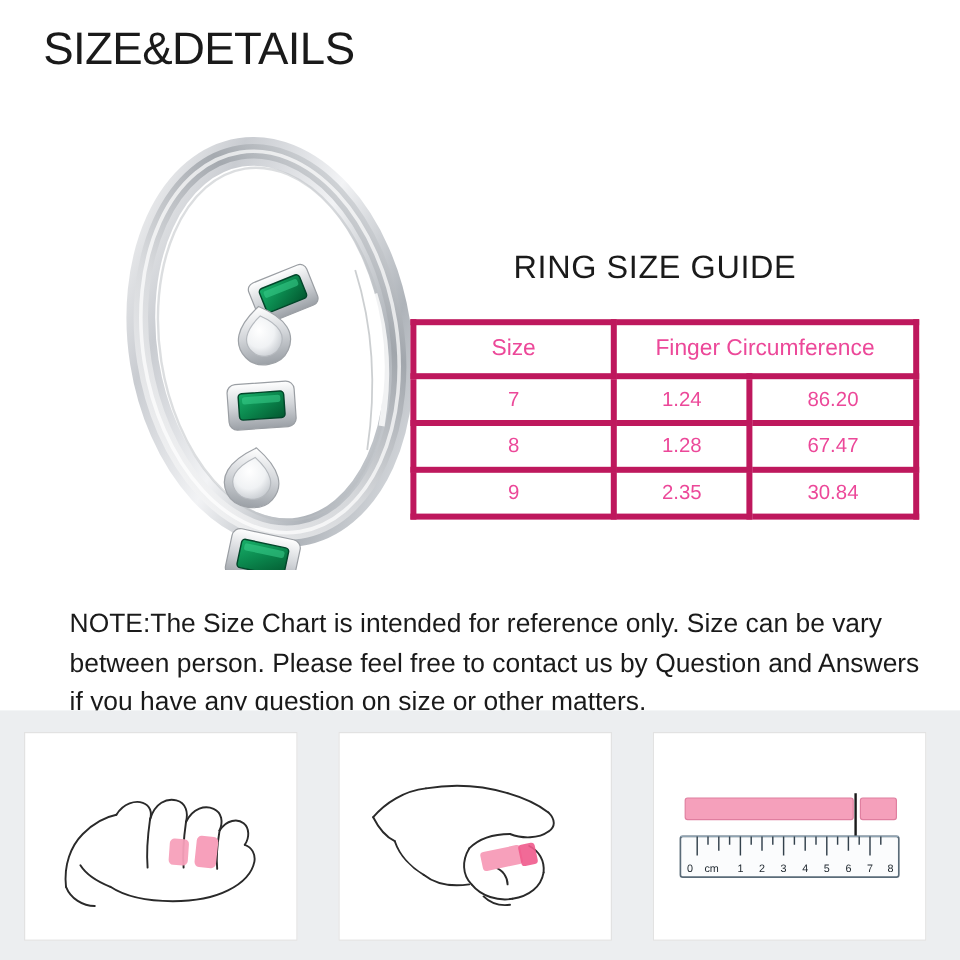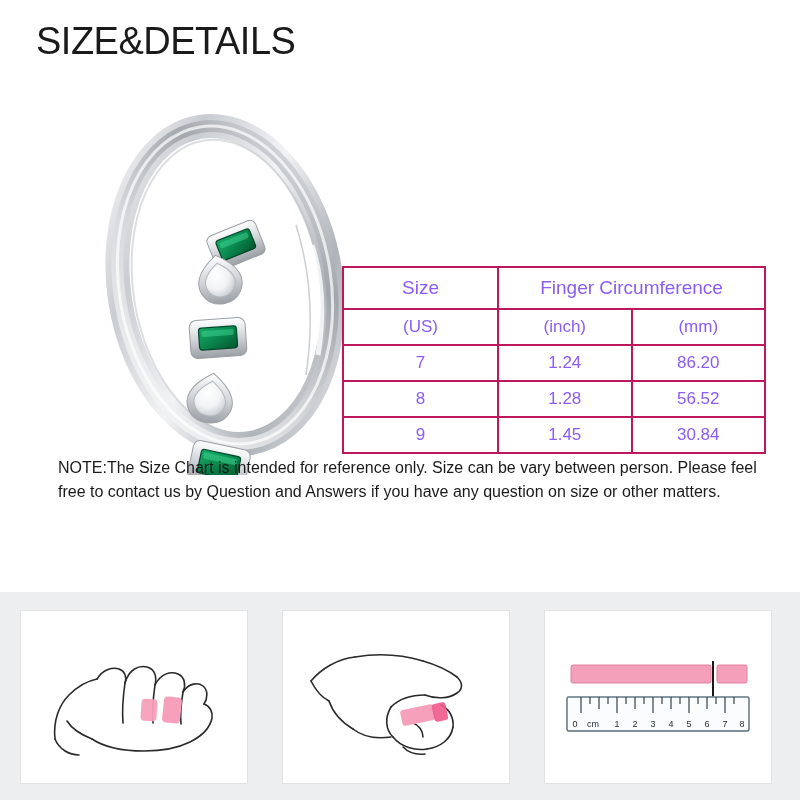--- a/index.html
+++ b/index.html
@@ -53,43 +53,43 @@
   }
   .size-table {
     position: absolute;
     left: 342px;
     top: 266px;
     width: 424px;
     border-collapse: collapse;
     background: #fff;
   }
   .size-table td {
-    border: 2px solid #be185d;
+    border: 5px solid #be185d;
     text-align: center;
     font-size: 17px;
-    color: #8b5cf6;
+    color: #ec4899;
     padding: 5px 2px;
     height: 24px;
     font-family: "Liberation Sans", sans-serif;
   }
   .size-table tr.head td {
     font-size: 19px;
     padding: 8px 2px;
   }
   .col-size { width: 158px; }
   .col-inch { width: 133px; margin-top: 12px; }
   .col-mm { width: 133px; }
 
   
   .note {
     position: absolute;
     left: 58px;
-    top: 456px;
+    top: 504px;
     width: 716px;
-    font-size: 16px;
+    font-size: 22px;
     line-height: 1.48;
     color: #1a1a1a;
   }
 
   
   .bottom-strip {
     position: absolute;
     left: 0;
     top: 592px;
     width: 800px;
@@ -182,45 +182,41 @@
         <rect x="130" y="350" width="58" height="40" rx="7" fill="url(#setting)" stroke="#9a9ea3" stroke-width="1"></rect>
         <rect x="139" y="358" width="40" height="24" rx="3" fill="url(#gemG)" stroke="#02462a" stroke-width="1.2"></rect>
         <rect x="142" y="361" width="34" height="6" rx="2" fill="#3ad08c" opacity="0.55"></rect>
       </g>
 
       <path d="M252 150 q16 50 6 110" stroke="#ffffff" stroke-width="5" fill="none" opacity="0.8"></path>
       <path d="M236 130 q22 70 10 150" stroke="#8f949a" stroke-width="1.5" fill="none" opacity="0.45"></path>
     </svg>
   </div>
 
+  <div class="guide-title">RING SIZE GUIDE</div>
 
   <table class="size-table">
     <tbody>
       <tr class="head">
         <td class="col-size">Size</td>
         <td class="col-inch" colspan="2">Finger Circumference</td>
-      </tr>
-      <tr>
-        <td class="col-size">(US)</td>
-        <td class="col-inch">(inch)</td>
-        <td class="col-mm">(mm)</td>
       </tr>
       <tr>
         <td>7</td>
         <td>1.24</td>
         <td>86.20</td>
       </tr>
       <tr>
         <td>8</td>
         <td>1.28</td>
-        <td>56.52</td>
+        <td>67.47</td>
       </tr>
       <tr>
         <td>9</td>
-        <td>1.45</td>
+        <td>2.35</td>
         <td>30.84</td>
       </tr>
     </tbody>
   </table>
 
   <div class="note">NOTE:The Size Chart is intended for reference only. Size can be vary between person. Please feel free to contact us by Question and Answers if you have any question on size or other matters.</div>
 
   <div class="bottom-strip">
 
     <div class="panel panel-1">

